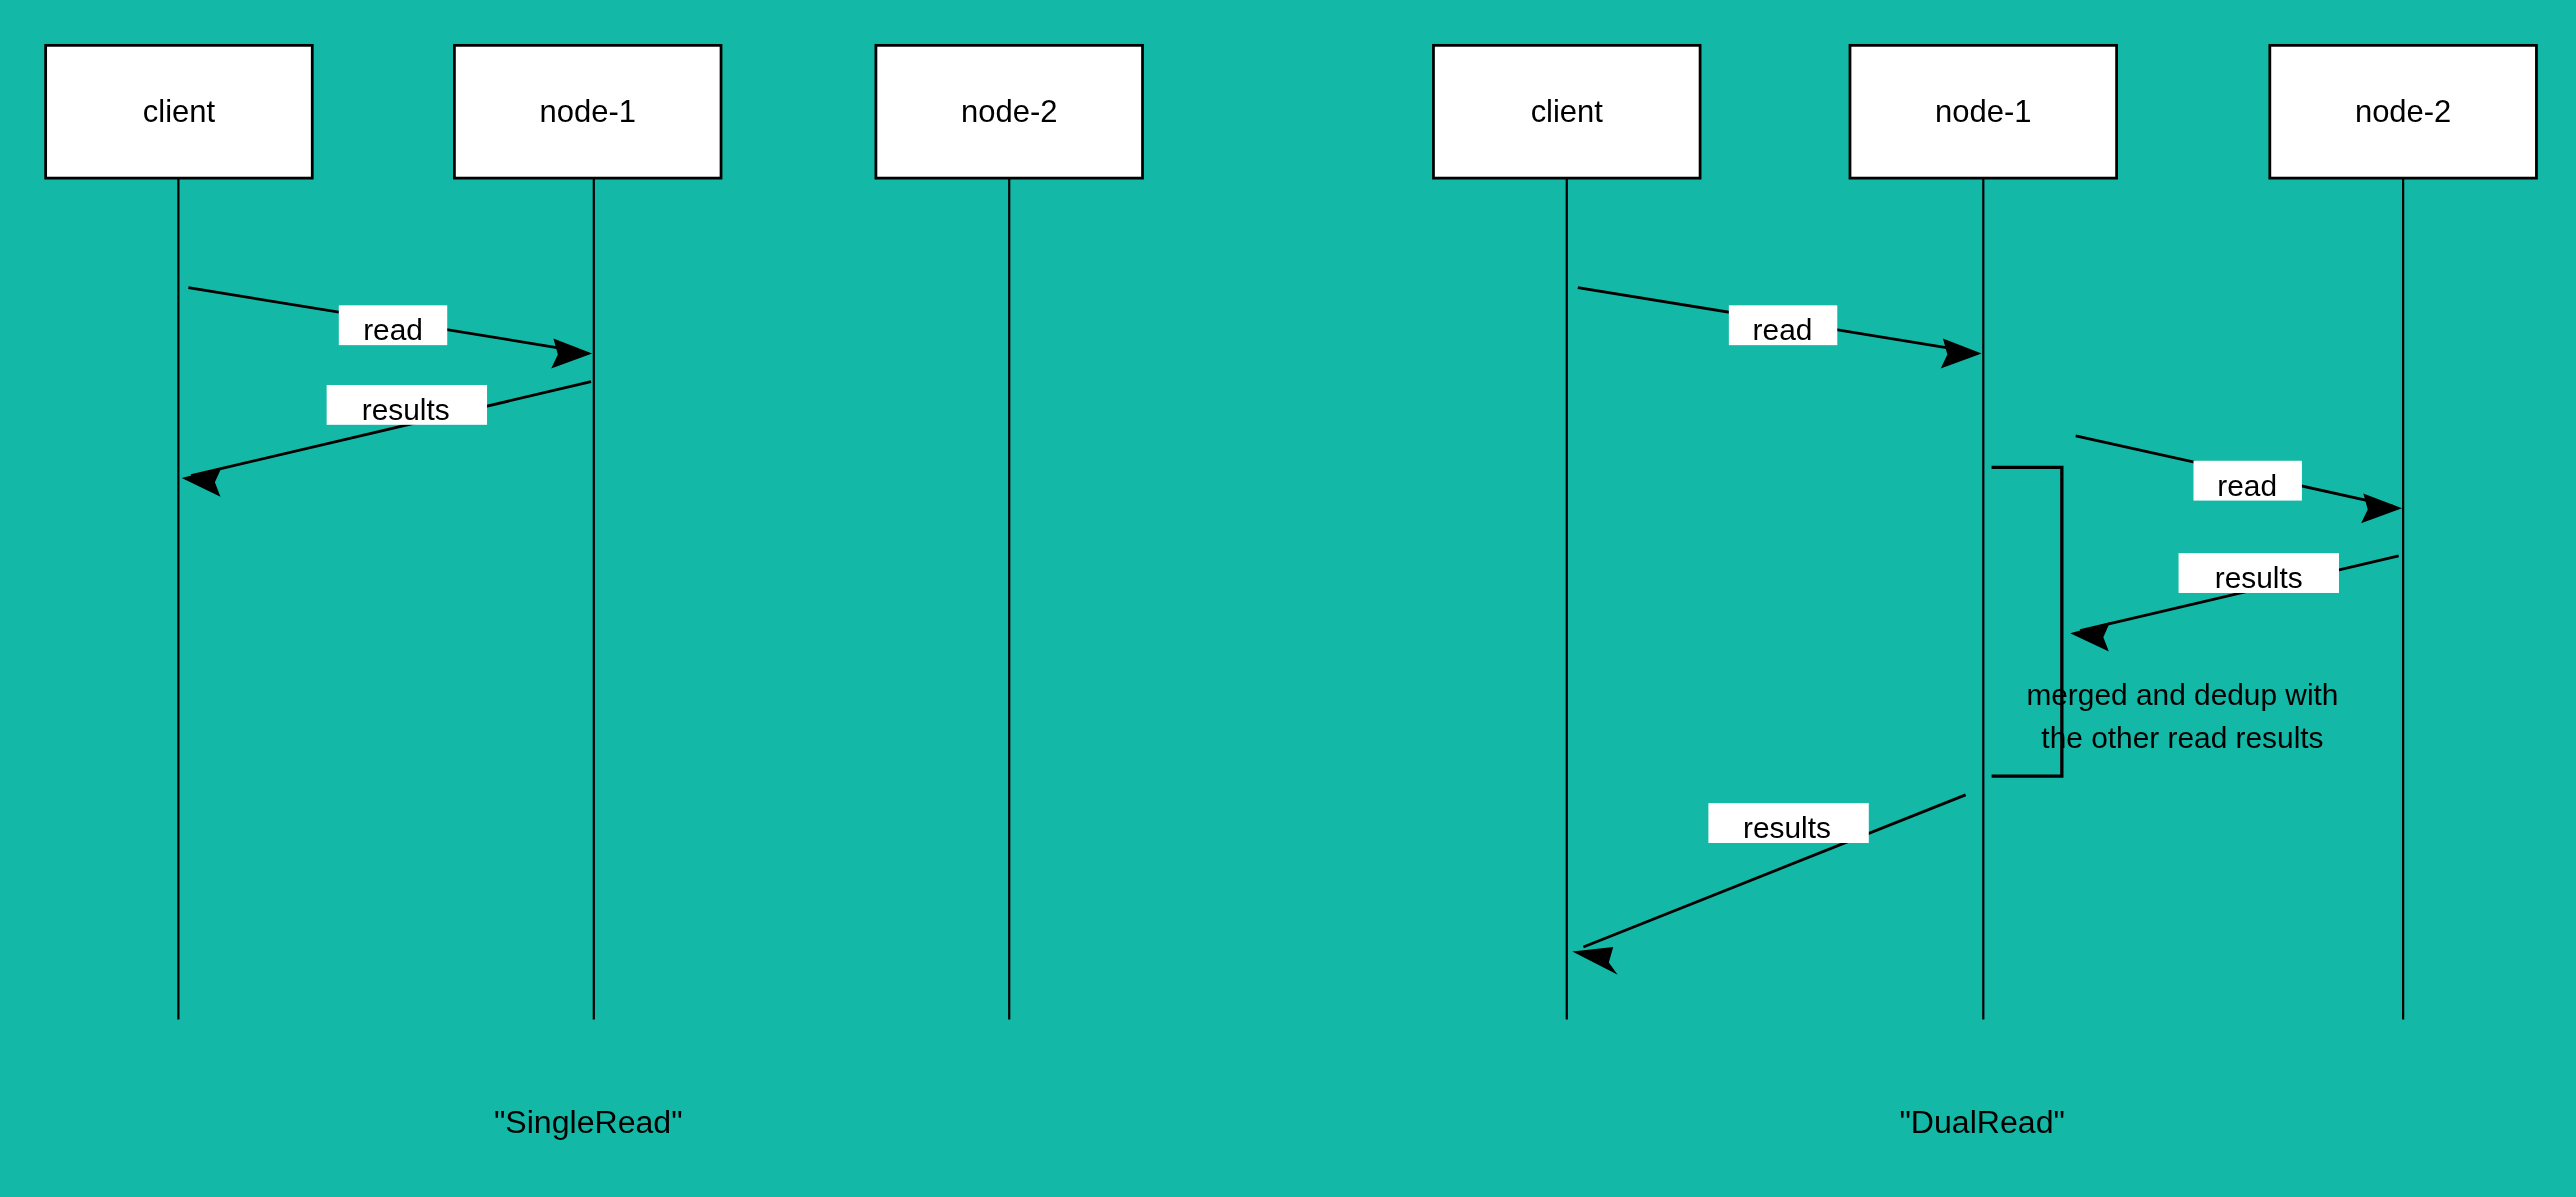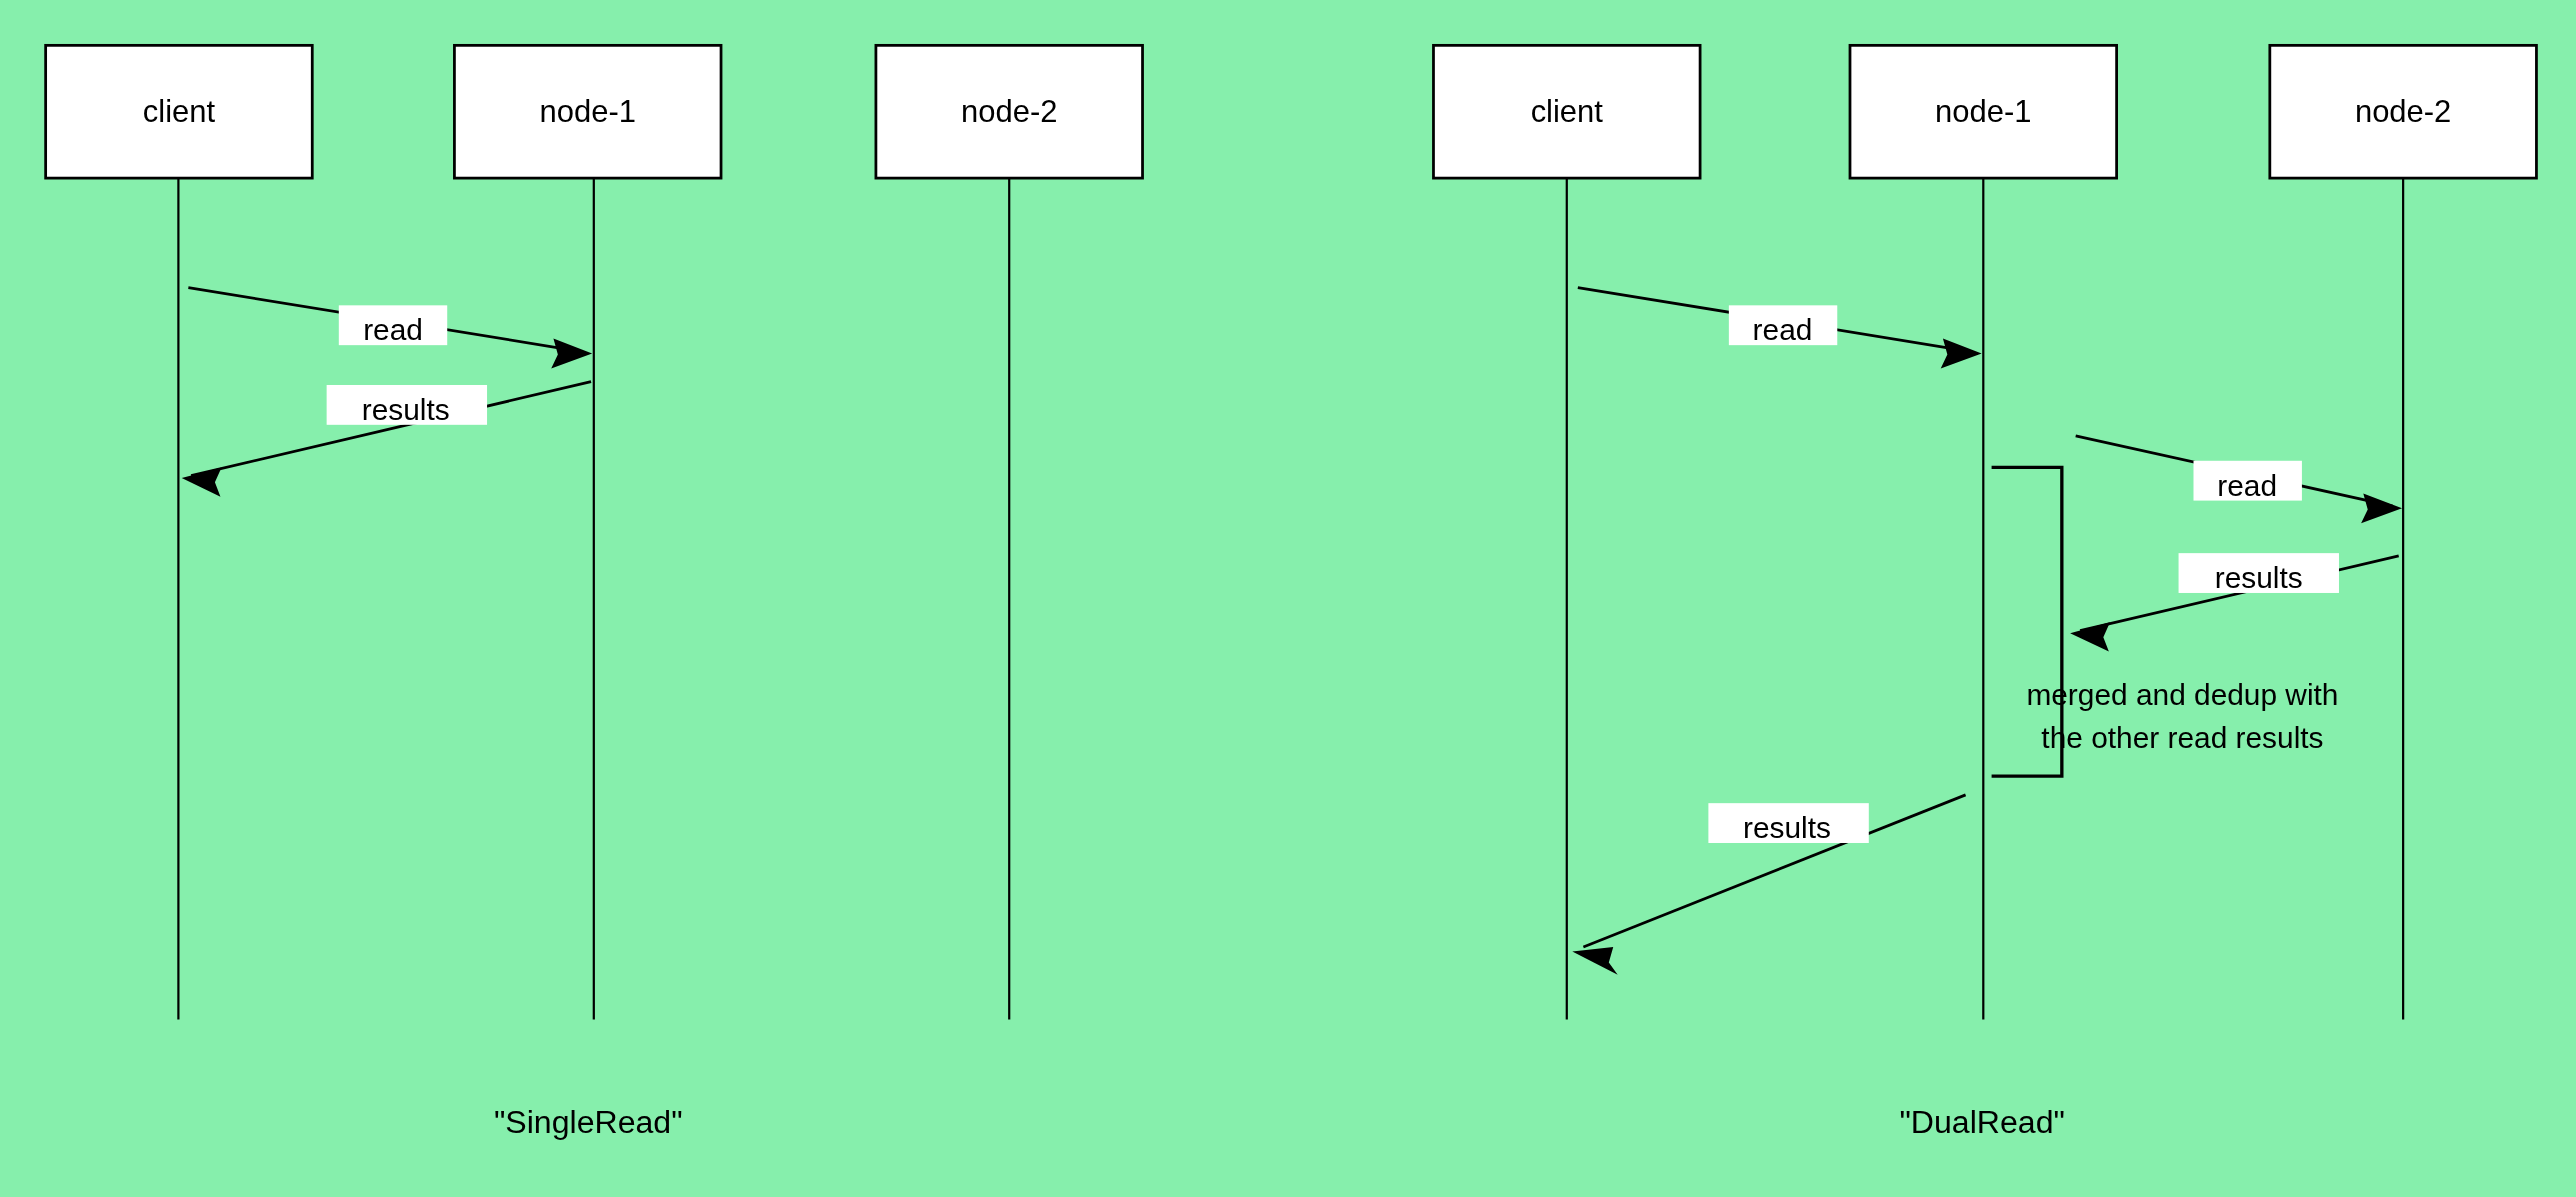--- a/index.html
+++ b/index.html
@@ -10,21 +10,21 @@
   body {
     width: 2576px;
     height: 1197px;
     font-family: "Liberation Sans", sans-serif;
     overflow: hidden;
   }
   #canvas {
     position: relative;
     width: 2576px;
     height: 1197px;
-    background: #86efac;
+    background: #14b8a6;
   }
   svg.diagram-layer {
     position: absolute;
     top: 0;
     left: 0;
     width: 2576px;
     height: 1197px;
     display: block;
   }
   .participant-box {

